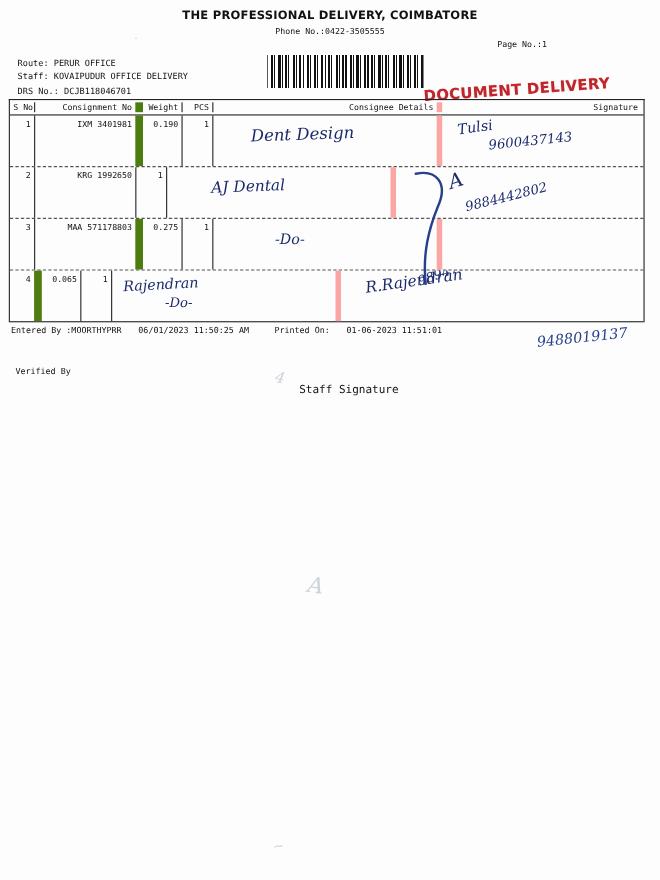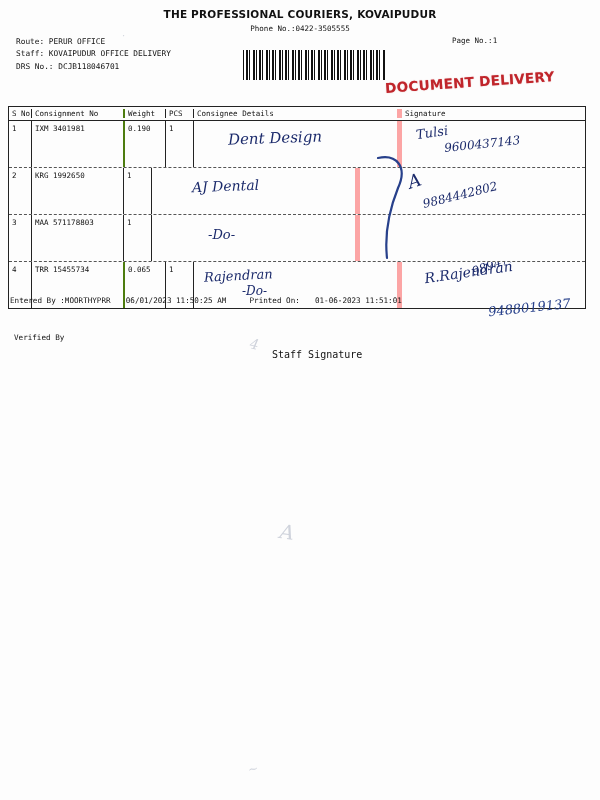--- a/index.html
+++ b/index.html
@@ -49,21 +49,21 @@
   }
   .pageno {
     position: absolute;
     left: 452px; top: 36px;
     font-size: 7.5px;
   }
 
   
   .meta-left {
     position: absolute;
-    left: 16px; top: 36px;
+    left: 16px; top: 52px;
     font-size: 7.8px;
     line-height: 12.3px;
   }
   .meta-right {
     position: absolute;
     left: 392px; top: 48px;
     font-size: 7.8px;
     line-height: 12.3px;
   }
   .meta-right .row span.lbl { display:inline-block; width: 60px; }
@@ -91,41 +91,42 @@
     font-size: 13.5px;
     color: #c0252b;
     letter-spacing: 0.3px;
     transform: rotate(-4deg);
     text-shadow: 0 0 1px rgba(192,37,43,0.5);
   }
 
   
   .tbl {
     position: absolute;
-    left: 8px; top: 106px;
+    left: 8px; top: 90px;
     width: 576px;
     border: 1px solid #222;
     border-bottom: none;
+    text-align: right;
   }
   .tbl-head {
     display: flex;
     font-size: 7.5px;
     border-bottom: 1px solid #222;
     height: 13px;
     align-items: center;
   }
   .tbl-head .c, .tbl-row .c {
     box-sizing: border-box;
     padding: 0 3px;
     overflow: hidden;
     white-space: nowrap;
   }
   .c-sno   { width: 22px; }
   .c-cn    { width: 92px; border-left: 1px solid #222; }
-  .c-wt    { width: 42px; border-left: 2px solid #4d7c0f; }
+  .c-wt    { width: 42px; border-left: 7px solid #4d7c0f; }
   .c-pcs   { width: 28px; border-left: 1px solid #222; }
   .c-cons  { width: 204px; border-left: 1px solid #222; }
   .c-sign  { width: 186px; border-left: 5px solid #fca5a5; }
 
   .tbl-row {
     display: flex;
     font-size: 7.5px;
     height: 46px;
     border-bottom: 1px dashed #555;
   }
@@ -178,21 +179,21 @@
     font-family: "DejaVu Serif", serif;
     font-style: italic;
   }
 </style>
 </head>
 <body>
 
 <div class="page">
 
   <div class="hdr">
-    <div class="hdr-title">THE PROFESSIONAL COURIERS, KOVAIPUDUR</div>
+    <div class="hdr-title">THE PROFESSIONAL DELIVERY, COIMBATORE</div>
     <div class="hdr-phone">Phone No.:0422-3505555</div>
   </div>
   <div class="pageno">Page No.:1</div>
 
   <div class="meta-left">
     <div>Route: PERUR OFFICE</div>
     <div>Staff: KOVAIPUDUR OFFICE DELIVERY</div>
     <div>DRS No.: DCJB118046701</div>
   </div>
 
@@ -234,30 +235,30 @@
       </div>
       <div class="c c-sign">
         <span class="hand" style="position:absolute;left:48px;top:2px;font-size:18px;transform:rotate(-18deg);">A</span>
         <span class="hand" style="position:absolute;left:62px;top:20px;font-size:12px;transform:rotate(-14deg);">9884442802</span>
       </div>
     </div>
 
     <div class="tbl-row">
       <div class="c c-sno">3</div>
       <div class="c c-cn">MAA 571178803</div>
+      <div class="c c-wt">0.275</div>
       <div class="c c-pcs">1</div>
       <div class="c c-cons">
         <span class="hand" style="position:absolute;left:56px;top:12px;font-size:13px;">-Do-</span>
       </div>
       <div class="c c-sign"></div>
     </div>
 
     <div class="tbl-row" style="border-bottom:1px solid #222;">
       <div class="c c-sno">4</div>
-      <div class="c c-cn">TRR 15455734</div>
       <div class="c c-wt">0.065</div>
       <div class="c c-pcs">1</div>
       <div class="c c-cons">
         <span class="hand" style="position:absolute;left:10px;top:6px;font-size:13px;transform:rotate(-3deg);">Rajendran</span>
         <span class="hand" style="position:absolute;left:48px;top:22px;font-size:12px;">-Do-</span>
       </div>
       <div class="c c-sign">
         <span class="hand" style="position:absolute;left:22px;top:2px;font-size:14px;transform:rotate(-8deg);">R.Rajendran</span>
         <span class="hand" style="position:absolute;left:68px;top:-10px;font-size:12px;transform:rotate(-20deg);">9894718484</span>
       </div>

